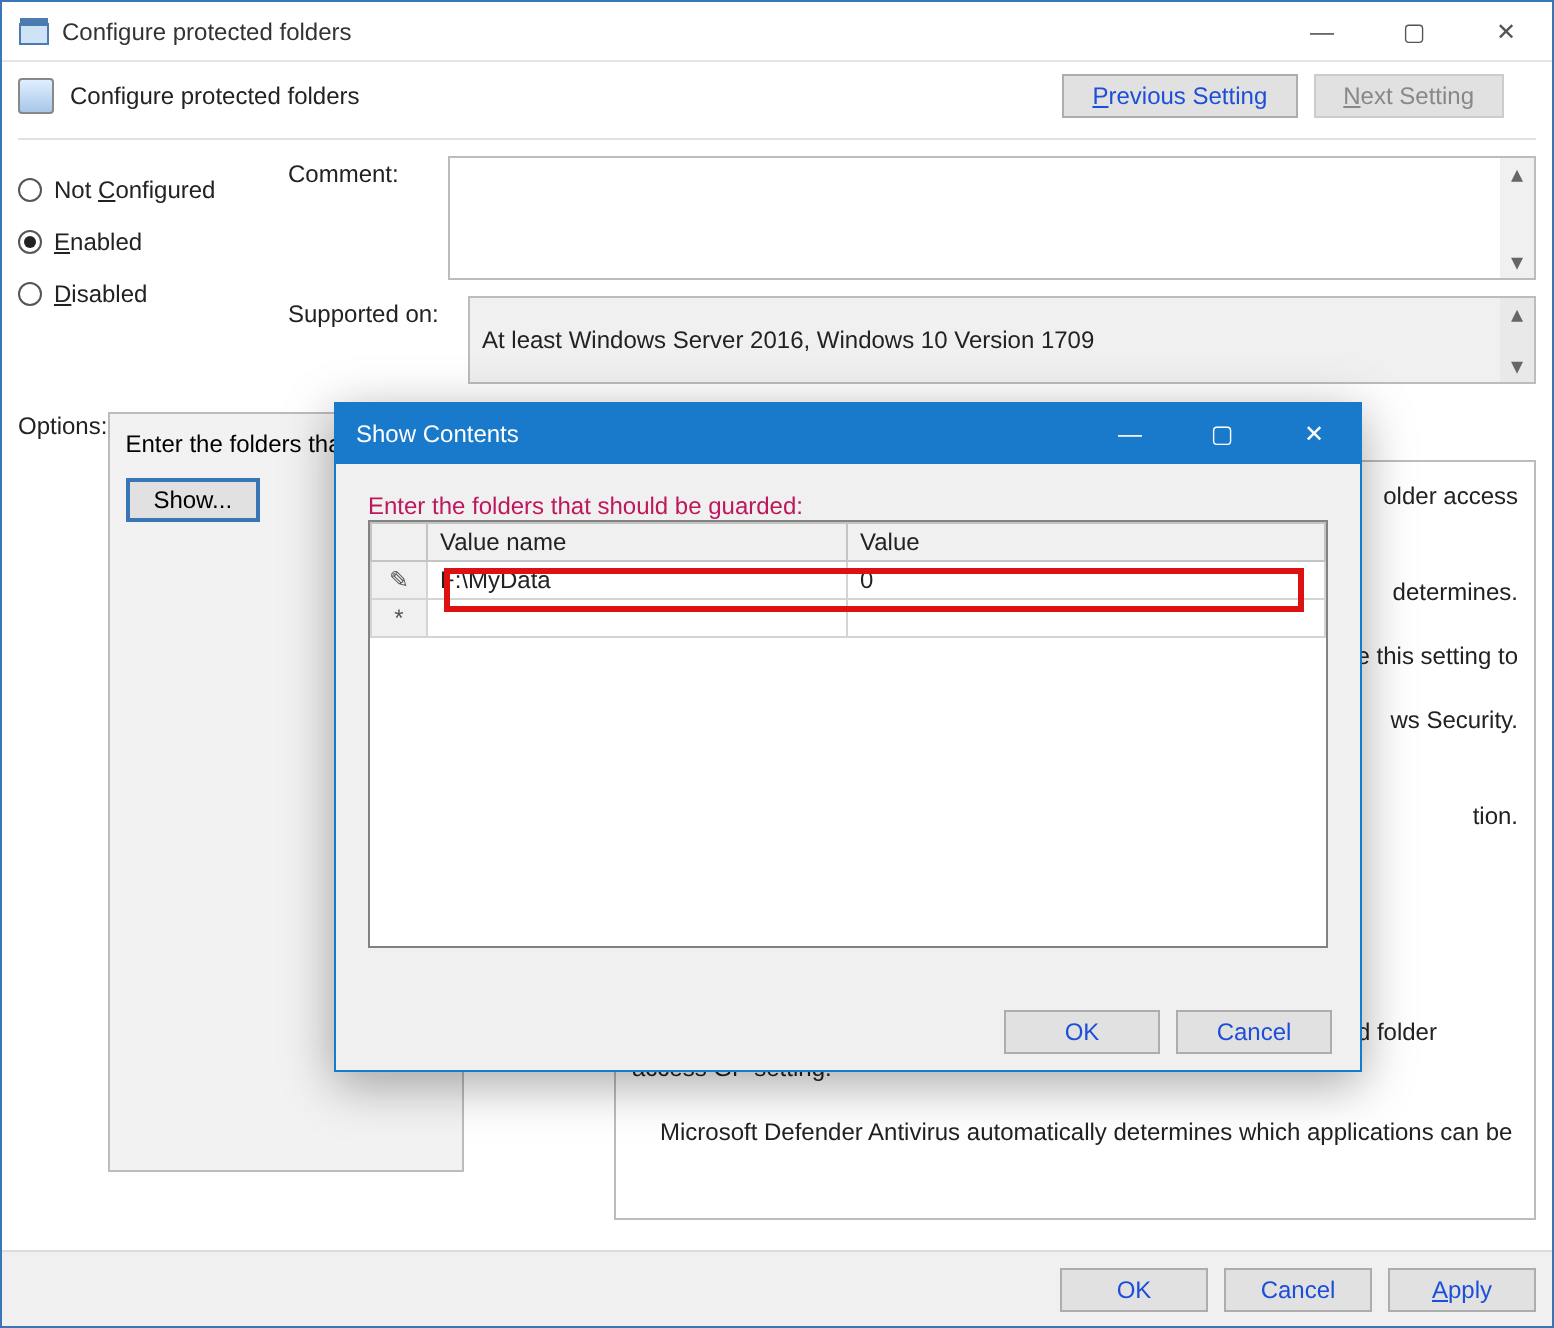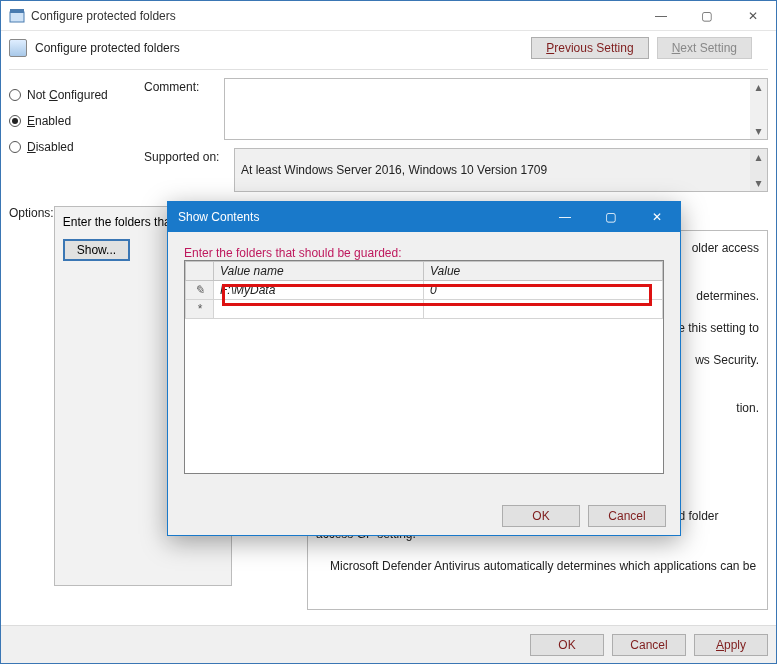--- a/index.html
+++ b/index.html
@@ -6,21 +6,21 @@
   body { margin: 0; background: #fff; width: 777px; height: 664px; overflow: hidden; position: relative; border: 1px solid #3a76b4; }
   .titlebar { height: 30px; display: flex; align-items: center; background: #fff; border-bottom: 1px solid #e5e5e5; }
   .titlebar .icon { width: 16px; height: 16px; margin: 0 6px 0 8px; display:inline-block; }
   .titlebar .title { flex: 1; color: #333; }
   .titlebar .winbtns { display: flex; }
   .titlebar .winbtn { width: 46px; height: 30px; display: flex; align-items: center; justify-content: center; color: #555; }
   .header2 { height: 34px; display: flex; align-items: center; padding: 2px 8px; }
   .header2 .h2icon { width: 18px; height: 18px; margin-right: 8px; border:1px solid #888; background:linear-gradient(#dfeeff,#a8c8e8); border-radius:2px; }
   .header2 .h2title { flex: 1; color: #222; }
   .navbtns { display:flex; gap:8px; margin-right: 16px;}
-  .btn { background:#e1e1e1; border:1px solid #adadad; padding:3px 14px; color:#7f1d1d; font-size:12px; display:inline-block; text-align:center;}
+  .btn { background:#e1e1e1; border:1px solid #adadad; padding:3px 14px; color:#1d4ed8; font-size:12px; display:inline-block; text-align:center;}
   .btn.disabled { color:#888; border-color:#ccc; }
   .hr { height:1px; background:#e0e0e0; margin: 4px 8px 8px 8px;}
   .mainrow { display:flex; padding: 0 8px; }
   .radios { width: 135px; padding-top:4px;}
   .radio { display:flex; align-items:center; height:26px; color:#222; }
   .radio .dot { width:12px;height:12px;border:1px solid #555;border-radius:50%; margin-right:6px; display:flex;align-items:center;justify-content:center;}
   .radio .dot .inner { width:6px;height:6px;background:#222;border-radius:50%;}
   .fields { flex:1; }
   .fieldrow { display:flex; margin-bottom:8px; align-items:flex-start;}
   .fieldlabel { width:80px; padding-top:2px; color:#222;}
@@ -42,21 +42,21 @@
   .footer { position:absolute; bottom:0; right:0; left:0; height:38px; display:flex; align-items:center; justify-content:flex-end; gap:8px; padding-right:8px; background:#f0f0f0; border-top:1px solid #dcdcdc;}
   .footer .btn { width:74px; }
   
   .dialog { position:absolute; left:166px; top:200px; width:514px; height:335px; background:#f0f0f0; border:1px solid #1979ca; box-shadow:0 6px 24px rgba(0,0,0,.35);}
   .dialog .dtitle { height:30px; background:#1979ca; color:#fff; display:flex; align-items:center; padding-left:10px;}
   .dialog .dtitle .sp {flex:1;}
   .dialog .dtitle .dwin { display:flex;}
   .dialog .dtitle .dbtn { width:46px;height:30px;display:flex;align-items:center;justify-content:center;color:#fff;}
   .dialog .body { padding:14px 16px 0 16px;}
   .dialog .prompt { color:#be185d; }
-  .dialog .grid { border:1px solid #828282; background:#fff; height:214px; position:relative;font-style:italic;}
+  .dialog .grid { border:1px solid #828282; background:#fff; height:214px; position:relative;}
   .dialog table { border-collapse:collapse; width:100%;}
   .dialog th { background:#f0f0f0; border:1px solid #c4c4c4; font-weight:normal; text-align:left; padding:2px 6px; color:#222;}
   .dialog td { border:1px solid #d4d4d4; padding:2px 6px; height:18px; color:#222;}
   .dialog td.rowhead { width:28px; background:#f0f0f0; text-align:center; color:#555;}
   .dialog .highlight { position:absolute; left:37px; top:23px; width:430px; height:22px; border:3px solid #d11; pointer-events:none;}
   .dialog .dfooter { position:absolute; bottom:8px; right:14px; display:flex; gap:8px;}
   .dialog .dfooter .btn { width:78px;}
   .und { text-decoration: underline; }
 </style>
 </head>

